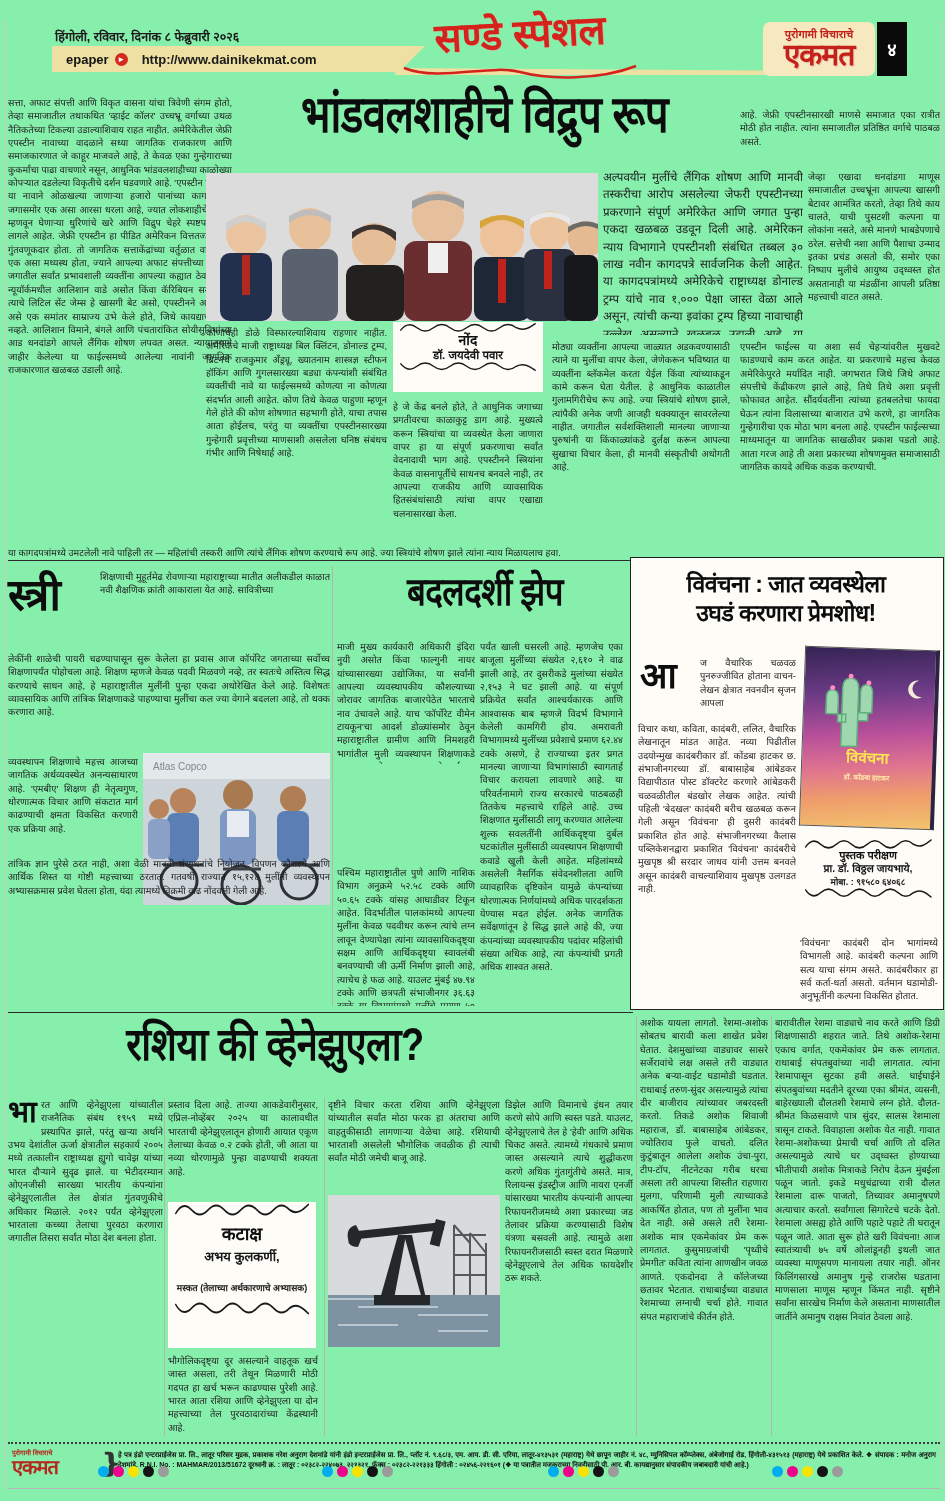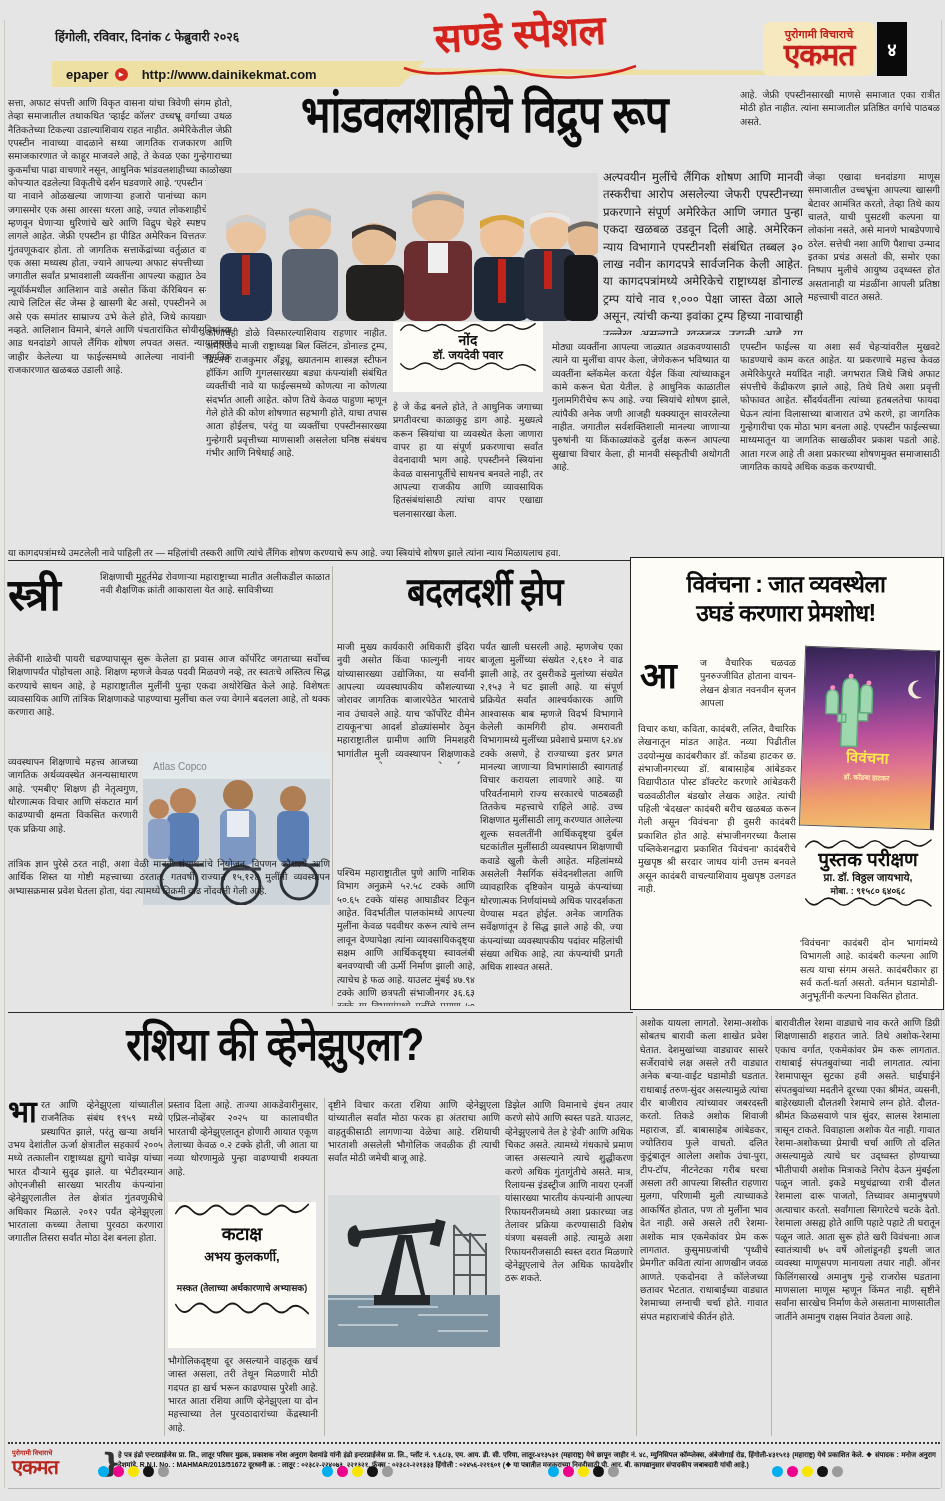--- a/index.html
+++ b/index.html
@@ -1,16 +1,16 @@
 <!DOCTYPE html>
 <html><head>
 <meta charset="utf-8">
 <style>
   html,body{margin:0;padding:0;background:#9a9a9a;}
-  .page{position:relative;width:945px;height:1501px;margin:0 auto;background:#e5e5e5;
+  .page{position:relative;width:945px;height:1501px;margin:0 auto;background:#86efac;
         font-family:"Liberation Sans",sans-serif;overflow:hidden;color:#1b1b1b;}
   .abs{position:absolute;}
   .txt{font-size:9.4px;line-height:1.42;text-align:justify;overflow:hidden;color:#1c1c1c;}
   .txt-lg{font-size:11.6px;line-height:1.5;text-align:justify;overflow:hidden;font-weight:500;}
   .hl{font-weight:900;color:#0c0c0c;letter-spacing:-0.5px;}
   .center{text-align:center;}
   .edge{background:#cfcac0;width:1px;}
   .vline{background:#b8b4aa;width:1px;}
   .hrule{border-top:1px solid #2b2b2b;height:0;}
   .dotrule{border-top:2px dotted #3a3a3a;height:0;}
@@ -52,21 +52,21 @@
 </head>
 <body>
 
 <div class="page">
 
   <div class="abs edge" style="left:4px;top:20px;height:1468px;"></div>
   <div class="abs edge" style="left:941px;top:20px;height:1468px;"></div>
 
   <div class="abs" style="left:55px;top:28px;font-size:12.5px;font-weight:800;">हिंगोली, रविवार, दिनांक ८ फेब्रुवारी २०२६</div>
 
-  <div class="abs ribbon" style="left:52px;top:61px;width:345px;height:26px;">
+  <div class="abs ribbon" style="left:52px;top:46px;width:345px;height:26px;">
     <span class="ep">epaper</span>
     <span class="epicon">►</span>
     <span class="url">http://www.dainikekmat.com</span>
   </div>
   <div class="abs" style="left:395px;top:68px;width:465px;height:7px;background:#eedfa2;
        clip-path:polygon(0 0,100% 45%,100% 100%,0 100%);"></div>
 
   <div class="abs script" style="left:370px;top:14px;width:300px;">सण्डे स्पेशल</div>
   <svg class="abs" style="left:400px;top:62px;" width="240" height="18" viewBox="0 0 240 18">
     <path d="M4 6 C 40 20, 90 2, 120 10 S 200 18, 236 4" fill="none" stroke="#d3231c" stroke-width="2.5"></path>
@@ -112,21 +112,21 @@
           <rect x="338" y="78" width="8" height="38" fill="#c0231c"></rect>
         <circle cx="380" cy="66" r="18" fill="#e3ba92"></circle>
           <path d="M362 60 q18 -14 36 0 v-6 q-18 -11 -36 0z" fill="#6e6a66"></path>
         <rect x="358" y="82" width="34" height="66" rx="8" fill="#16181c"></rect>
       </g>
     </svg>
   </div>
 
   <div class="abs txt-lg" style="left:603px;top:168px;width:200px;height:167px;">अल्पवयीन मुलींचे लैंगिक शोषण आणि मानवी तस्करीचा आरोप असलेल्या जेफरी एपस्टीनच्या प्रकरणाने संपूर्ण अमेरिकेत आणि जगात पुन्हा एकदा खळबळ उडवून दिली आहे. अमेरिकन न्याय विभागाने एपस्टीनशी संबंधित तब्बल ३० लाख नवीन कागदपत्रे सार्वजनिक केली आहेत. या कागदपत्रांमध्ये अमेरिकेचे राष्ट्राध्यक्ष डोनाल्ड ट्रम्प यांचे नाव १,००० पेक्षा जास्त वेळा आले असून, त्यांची कन्या इवांका ट्रम्प हिच्या नावाचाही उल्लेख असल्याने खळबळ उडाली आहे. या प्रकरणातून भांडवली अर्थकारणाची जी काळी बाजू समोर येते, ती अधिक भयावह आहे.</div>
 
-  <div class="abs txt" style="left:740px;top:88px;width:200px;height:70px;">आहे. जेफ्री एपस्टीनसारखी माणसे समाजात एका रात्रीत मोठी होत नाहीत. त्यांना समाजातील प्रतिष्ठित वर्गाचे पाठबळ असते.</div>
+  <div class="abs txt" style="left:740px;top:108px;width:200px;height:70px;">आहे. जेफ्री एपस्टीनसारखी माणसे समाजात एका रात्रीत मोठी होत नाहीत. त्यांना समाजातील प्रतिष्ठित वर्गाचे पाठबळ असते.</div>
   <div class="abs txt" style="left:808px;top:170px;width:132px;height:164px;">जेव्हा एखादा धनदांडगा माणूस समाजातील उच्चभ्रूंना आपल्या खासगी बेटावर आमंत्रित करतो, तेव्हा तिथे काय चालते, याची पुसटशी कल्पना या लोकांना नसते, असे मानणे भाबडेपणाचे ठरेल. सत्तेची नशा आणि पैशाचा उन्माद इतका प्रचंड असतो की, समोर एका निष्पाप मुलीचे आयुष्य उद्ध्वस्त होत असतानाही या मंडळींना आपली प्रतिष्ठा महत्त्वाची वाटत असते.</div>
   <div class="abs txt" style="left:740px;top:340px;width:200px;height:205px;">एपस्टीन फाईल्स या अशा सर्व चेहऱ्यांवरील मुखवटे फाडण्याचे काम करत आहेत. या प्रकरणाचे महत्त्व केवळ अमेरिकेपुरते मर्यादित नाही. जगभरात जिथे जिथे अफाट संपत्तीचे केंद्रीकरण झाले आहे, तिथे तिथे अशा प्रवृत्ती फोफावत आहेत. सौंदर्यवतींना त्यांच्या हतबलतेचा फायदा घेऊन त्यांना विलासाच्या बाजारात उभे करणे, हा जागतिक गुन्हेगारीचा एक मोठा भाग बनला आहे. एपस्टीन फाईल्सच्या माध्यमातून या जागतिक साखळीवर प्रकाश पडतो आहे. आता गरज आहे ती अशा प्रकारच्या शोषणमुक्त समाजासाठी जागतिक कायदे अधिक कडक करण्याची.</div>
 
   <div class="abs txt" style="left:206px;top:326px;width:181px;height:219px;">कोणाचेही डोळे विस्फारल्याशिवाय राहणार नाहीत. अमेरिकेचे माजी राष्ट्राध्यक्ष बिल क्लिंटन, डोनाल्ड ट्रम्प, ब्रिटनचे राजकुमार अँड्र्यू, ख्यातनाम शास्त्रज्ञ स्टीफन हॉकिंग आणि गुगलसारख्या बड्या कंपन्यांशी संबंधित व्यक्तींची नावे या फाईल्समध्ये कोणत्या ना कोणत्या संदर्भात आली आहेत. कोण तिथे केवळ पाहुणा म्हणून गेले होते की कोण शोषणात सहभागी होते, याचा तपास आता होईलच, परंतु या व्यक्तींचा एपस्टीनसारख्या गुन्हेगारी प्रवृत्तीच्या माणसाशी असलेला घनिष्ठ संबंधच गंभीर आणि निषेधार्ह आहे.</div>
 
   <div class="abs obox center" style="left:393px;top:322px;width:150px;height:70px;">
     <svg class="orn" height="10" viewBox="0 0 200 14" preserveAspectRatio="none">
       <path d="M2 12 C 10 2 18 2 26 8 S 42 14 50 8 S 66 2 74 8 S 90 14 98 8 S 114 2 122 8 S 138 14 146 8 S 162 2 170 8 C 182 14 192 6 198 2" fill="none" stroke="#1a1a1a" stroke-width="2"></path>
     </svg>
     <div class="t1">नोंद</div>
@@ -199,21 +199,21 @@
       <path d="M16 2 a9 9 0 1 0 4 16 a8 8 0 1 1 -4 -16z" fill="#f3ecd8"></path>
     </svg>
     <div class="bt">विवंचना</div>
     <div class="ba">डॉ. कोंडबा हाटकर</div>
   </div>
 
   <div class="abs obox center" style="left:798px;top:838px;width:140px;height:94px;">
     <svg class="orn" height="11" viewBox="0 0 200 14" preserveAspectRatio="none">
       <path d="M2 12 C 10 2 18 2 26 8 S 42 14 50 8 S 66 2 74 8 S 90 14 98 8 S 114 2 122 8 S 138 14 146 8 S 162 2 170 8 C 182 14 192 6 198 2" fill="none" stroke="#1a1a1a" stroke-width="2"></path>
     </svg>
-    <div class="t1" style="font-size:19px;text-align:center;">पुस्तक परीक्षण</div>
+    <div class="t1" style="font-size:11px;text-align:center;">पुस्तक परीक्षण</div>
     <div class="t2" style="font-size:10.5px;">प्रा. डॉ. विठ्ठल जायभाये,</div>
     <div class="t3">मोबा. : ९१५८० ६४०६८</div>
     <svg class="orn" height="11" viewBox="0 0 200 14" preserveAspectRatio="none" style="transform:scaleY(-1);">
       <path d="M2 12 C 10 2 18 2 26 8 S 42 14 50 8 S 66 2 74 8 S 90 14 98 8 S 114 2 122 8 S 138 14 146 8 S 162 2 170 8 C 182 14 192 6 198 2" fill="none" stroke="#1a1a1a" stroke-width="2"></path>
     </svg>
   </div>
   <div class="abs txt" style="left:800px;top:936px;width:138px;height:66px;">'विवंचना' कादंबरी दोन भागांमध्ये विभागली आहे. कादंबरी कल्पना आणि सत्य याचा संगम असते. कादंबरीकार हा सर्व कर्ता-धर्ता असतो. वर्तमान घडामोडी-अनुभूतींनी कल्पना विकसित होतात.</div>
 
   <div class="abs hrule" style="left:8px;top:1012px;width:625px;"></div>
 

